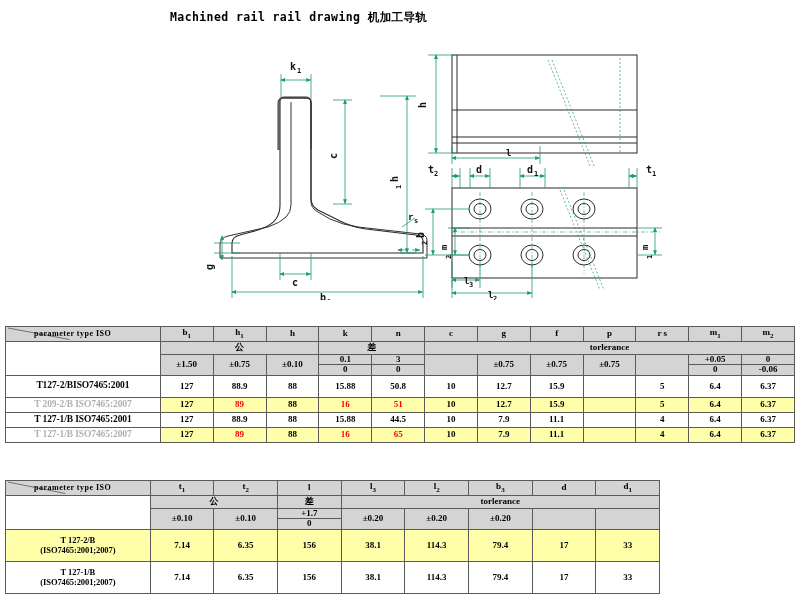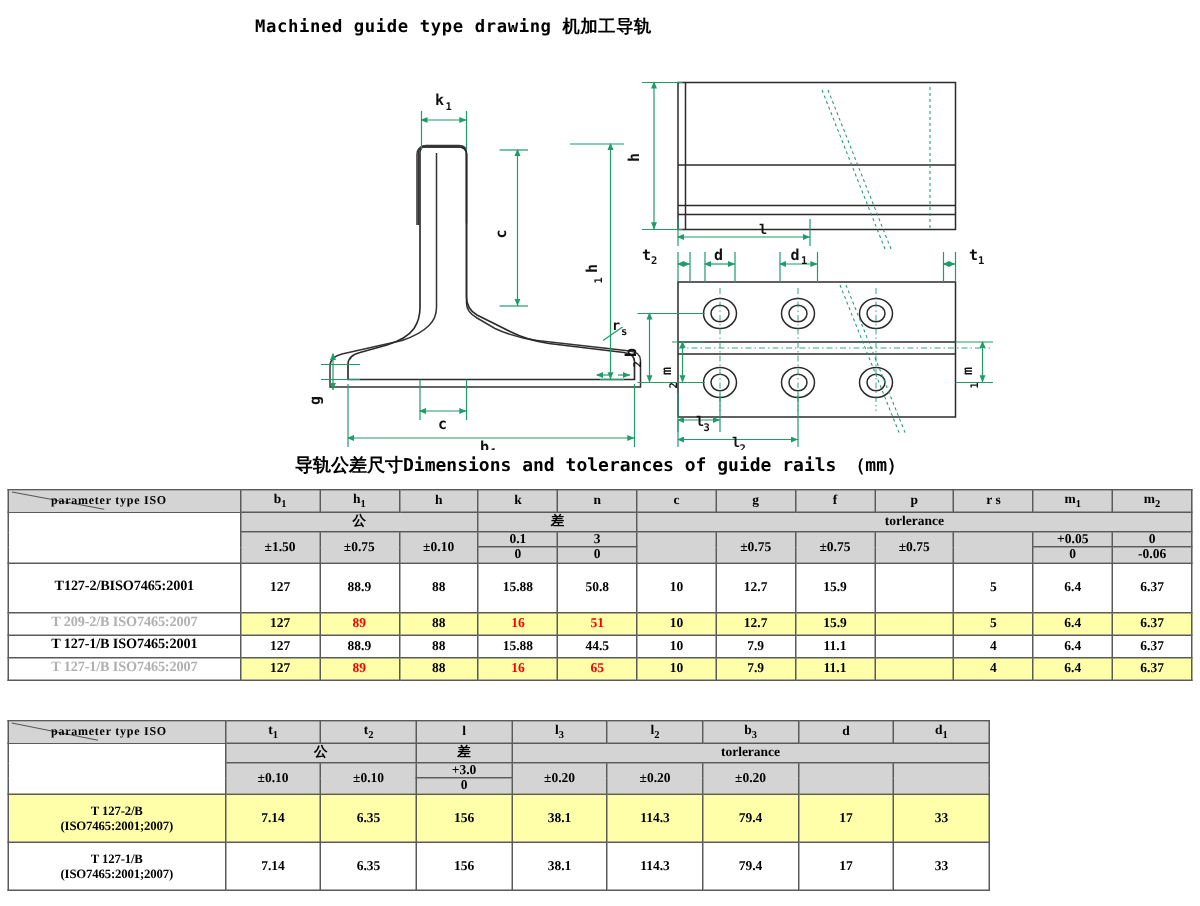--- a/index.html
+++ b/index.html
@@ -129,21 +129,21 @@
     padding: 1px 2px;
   }
   .rowlabel.two-line { font-size: 8.5px; line-height: 1.25; }
 </style>
 </head>
 <body>
 
 <div id="page">
 
 
-<div class="main-title">Machined guide type drawing 机加工导轨</div>
+<div class="main-title">Machined rail rail drawing 机加工导轨</div>
 
 <div class="drawing">
 <svg width="800" height="278" viewBox="0 0 800 278" xmlns="http://www.w3.org/2000/svg">
   <defs>
     <marker id="ah" markerWidth="7" markerHeight="7" refX="6" refY="2.5" orient="auto">
       <path d="M0,0 L6,2.5 L0,5 z" fill="#1f9c6a"></path>
     </marker>
     <marker id="ah2" markerWidth="7" markerHeight="7" refX="1" refY="2.5" orient="auto">
       <path d="M6,0 L0,2.5 L6,5 z" fill="#1f9c6a"></path>
     </marker>
@@ -333,21 +333,20 @@
     <text x="648" y="228" transform="rotate(-90 648 228)" font-size="9">m</text>
     <text x="652" y="237" transform="rotate(-90 652 237)" font-size="7">1</text>
     <text x="464" y="262" font-size="9">l</text>
           <text x="469" y="265" font-size="7">3</text>
     <text x="488" y="276" font-size="9">l</text>
           <text x="493" y="279" font-size="7">2</text>
   </g>
 </svg>
 </div>
 
-<div class="t1-title">导轨公差尺寸Dimensions and tolerances of guide rails  （mm）</div>
 
 <table class="spec" id="table1">
   <tbody id="t1-body">
         <tr>
           <td class="c0 param-cell">
             <svg class="slash" viewBox="0 0 155 14" preserveAspectRatio="none">
               <line x1="2" y1="1" x2="64" y2="12.5" stroke="#555" stroke-width="0.8"></line>
             </svg>
             <span class="ptxt">parameter type ISO</span>
           </td>
@@ -389,21 +388,21 @@
           <td class="hdr" style="height:9px">0</td>
           <td class="hdr" style="height:9px">0</td>
           <td class="hdr" style="height:9px">-0.06</td>
         </tr>
         <tr>
           <td class="c0 rowlabel" style="height:15px">T127-2/BISO7465:2001</td>
           <td class="" style="height:15px">127</td>
           <td class="" style="height:15px">88.9</td>
           <td class="" style="height:15px">88</td>
           <td class="" style="height:15px">15.88</td>
-          <td class="" style="height:33px">50.8</td>
+          <td class="" style="height:22px">50.8</td>
           <td class="" style="height:15px">10</td>
           <td class="" style="height:15px">12.7</td>
           <td class="" style="height:15px">15.9</td>
           <td class="" style="height:15px"></td>
           <td class="" style="height:15px">5</td>
           <td class="" style="height:15px">6.4</td>
           <td class="" style="height:15px">6.37</td>
         </tr>
         <tr>
           <td class="c0 rowlabel gray-txt" style="height:15px">T 209-2/B ISO7465:2007</td>
@@ -473,21 +472,21 @@
         </tr>
         <tr>
           <td class="blank-cell" rowspan="3"></td>
           <td class="hdr" colspan="2" style="height:13px">公</td>
           <td class="hdr" style="height:13px">差</td>
           <td class="hdr" colspan="5" style="height:13px">torlerance</td>
         </tr>
         <tr>
           <td class="hdr" rowspan="2">±0.10</td>
           <td class="hdr" rowspan="2">±0.10</td>
-          <td class="hdr" style="height:9px">+3.0</td>
+          <td class="hdr" style="height:9px">+1.7</td>
           <td class="hdr" rowspan="2">±0.20</td>
           <td class="hdr" rowspan="2">±0.20</td>
           <td class="hdr" rowspan="2">±0.20</td>
           <td class="hdr" rowspan="2"></td>
           <td class="hdr" rowspan="2"></td>
         </tr>
         <tr>
           <td class="hdr" style="height:9px">0</td>
         </tr>
         <tr>

